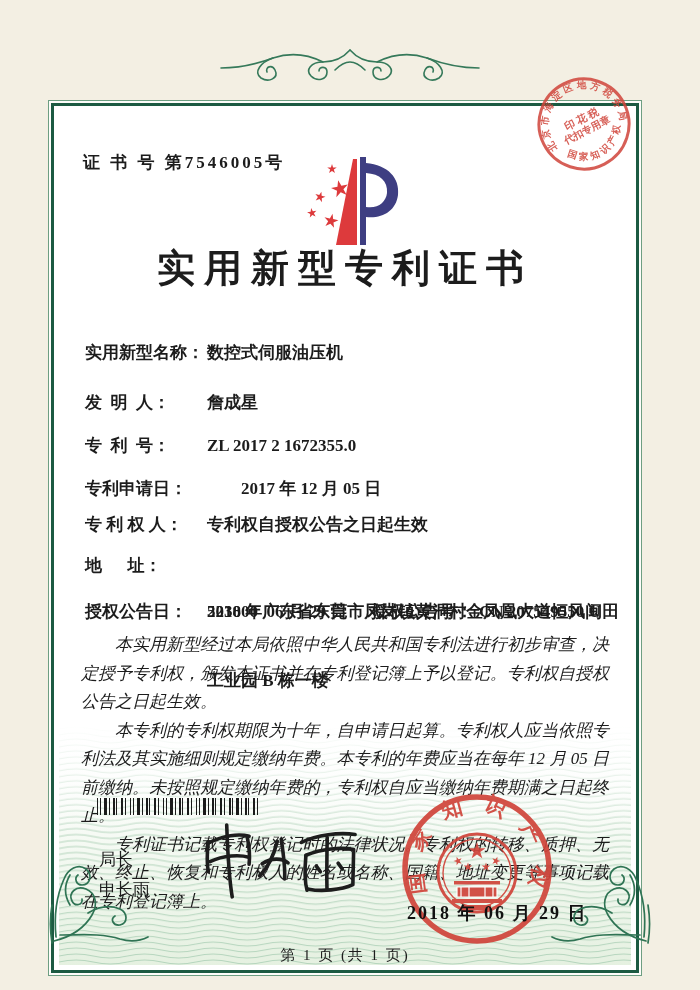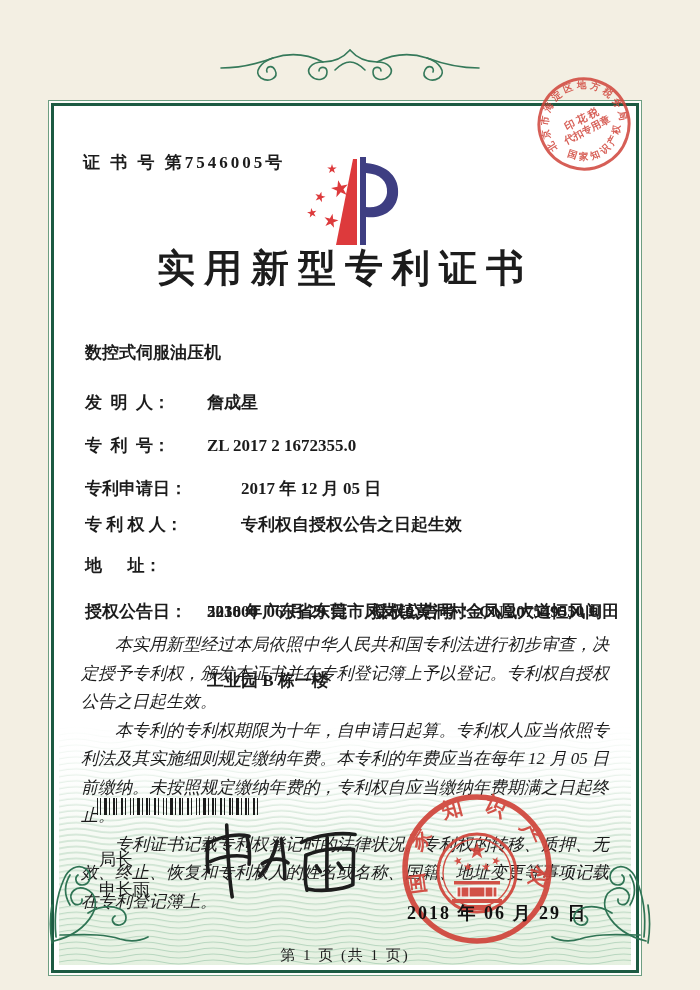--- a/index.html
+++ b/index.html
@@ -30,21 +30,21 @@
   .cert-no{position:absolute;left:24px;top:40px;font-size:17px;letter-spacing:3px;font-weight:bold;}
   .logo{position:absolute;left:241px;top:42px;width:112px;height:100px;}
   .title{
     position:absolute;left:0;right:0;top:132px;text-align:center;
     font-size:38px;font-weight:bold;letter-spacing:9px;
   }
   .field{position:absolute;left:26px;display:flex;font-size:17px;line-height:23px;}
   .field .lbl{width:122px;font-weight:bold;flex:none;white-space:pre;}
   .field .val{font-weight:bold;white-space:pre;}
   .f-name{top:230px;} .f-inventor{top:280px;} .f-patno{top:323px;}
-  .f-filing{top:366px;gap:34px;} .f-patentee{top:402px;gap:34px;} .f-addr{top:443px;}
+  .f-filing{top:366px;gap:34px;} .f-patentee{top:402px;} .f-addr{top:443px;}
   .f-grantdate{top:489px;} .f-grantno{top:489px;left:312px;}
   .f-grantno .lbl{width:108px;}
   .addr-lines div{white-space:pre;}
   .body-text{
     position:absolute;left:22px;right:22px;top:520px;
     font-size:17px;line-height:28.5px;font-style:italic;text-align:justify;
   }
   .body-text p{margin:0;text-indent:2em;}
   
   .barcode{
@@ -111,20 +111,21 @@
           <use href="#st" transform="translate(40,36) scale(9) rotate(-12)" fill="#dd3a3c"></use>
           <use href="#st" transform="translate(20,44) scale(5.5) rotate(15)" fill="#dd3a3c"></use>
           <use href="#st" transform="translate(12,60) scale(5) rotate(-10)" fill="#dd3a3c"></use>
           <use href="#st" transform="translate(31,68) scale(7.5) rotate(12)" fill="#dd3a3c"></use>
         </svg>
       </div>
 
       <div class="title">实用新型专利证书</div>
 
       <div class="field f-name">
+        <span class="lbl">实用新型名称：</span>
         <span class="val">数控式伺服油压机</span>
       </div>
       <div class="field f-inventor">
         <span class="lbl">发  明  人：</span>
         <span class="val">詹成星</span>
       </div>
       <div class="field f-patno">
         <span class="lbl">专  利  号：</span>
         <span class="val">ZL 2017 2 1672355.0</span>
       </div>

